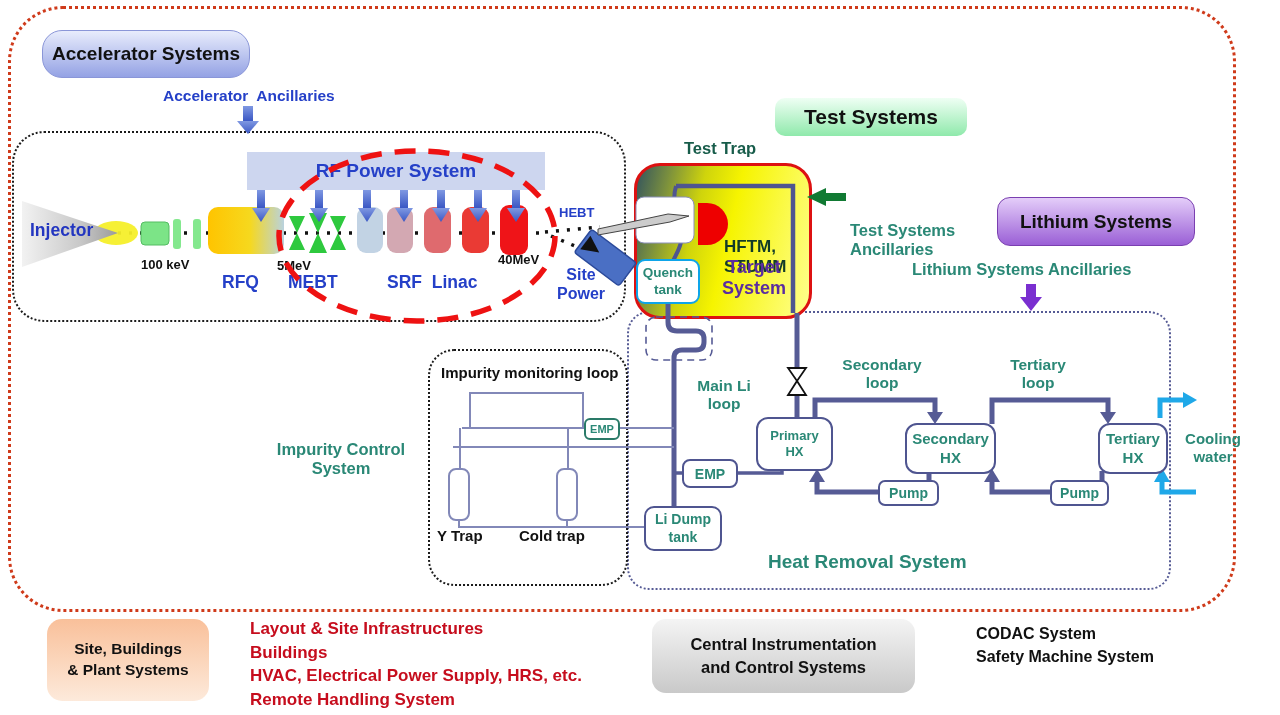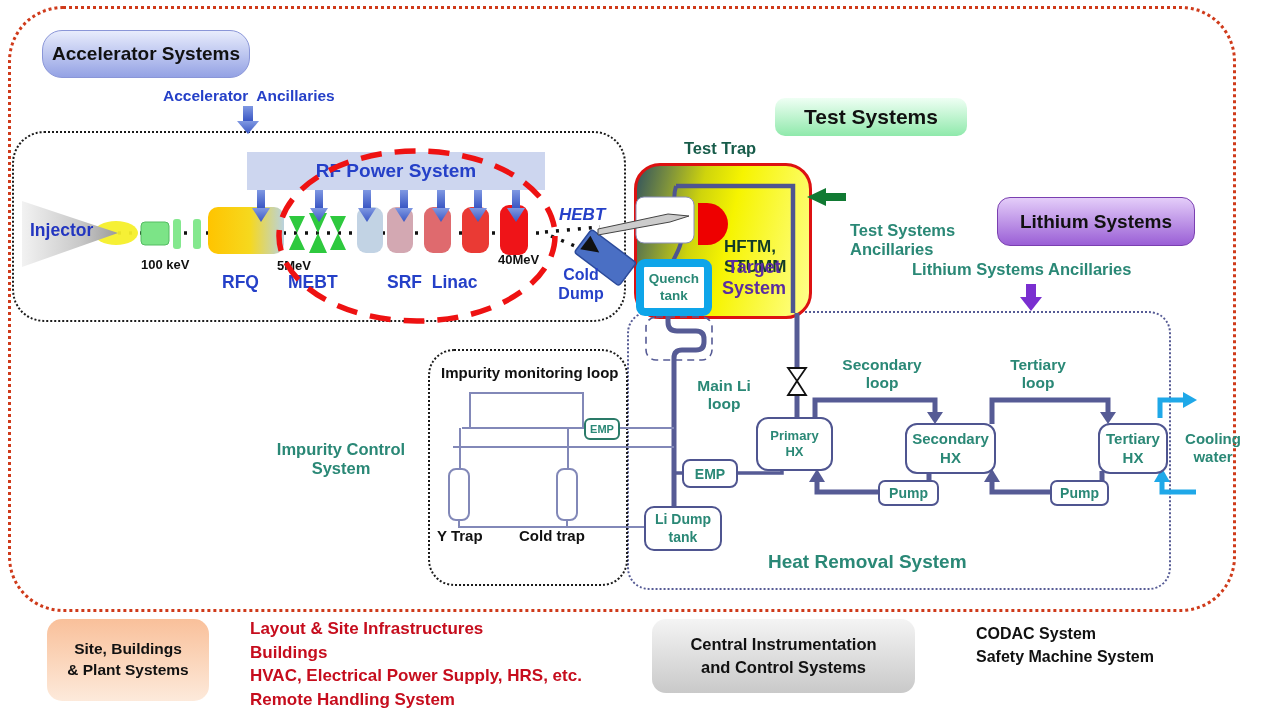--- a/index.html
+++ b/index.html
@@ -198,36 +198,36 @@
   </div>
   <div class="lbl blue" style="left:163px;top:87px;font-size:15.5px;z-index:6;">Accelerator  Ancillaries</div>
 
   <div class="lbl" style="left:30px;top:220px;font-size:17.5px;color:#2336c0;z-index:6;">Injector</div>
   <div class="lbl" style="left:141px;top:257px;font-size:13px;color:#111;z-index:6;">100 keV</div>
   <div class="lbl blue" style="left:222px;top:272px;font-size:17.5px;z-index:4;">RFQ</div>
   <div class="lbl" style="left:277px;top:258px;font-size:13px;color:#111;z-index:4;">5MeV</div>
   <div class="lbl blue" style="left:288px;top:272px;font-size:17.5px;z-index:4;">MEBT</div>
   <div class="lbl blue" style="left:387px;top:272px;font-size:17.5px;z-index:4;">SRF  Linac</div>
   <div class="lbl" style="left:498px;top:252px;font-size:13px;color:#111;z-index:4;">40MeV</div>
-  <div class="lbl blue" style="left:559px;top:205px;font-size:17px;z-index:6;font-style:italic;">HEBT</div>
+  <div class="lbl blue" style="left:559px;top:205px;font-size:13px;z-index:6;">HEBT</div>
   <div class="lbl ctr blue" style="left:548px;top:266px;width:66px;font-size:16px;z-index:6;">
-    <div>Cold</div>
-      <div>Dump</div>
+    <div>Site</div>
+      <div>Power</div>
   </div>
 
   <div class="abs" style="left:775px;top:98px;width:192px;height:38px;border-radius:10px;z-index:6;
               background:linear-gradient(#effff4,#8fe9ab);
               display:flex;align-items:center;justify-content:center;">
     <span style="font-size:21px;color:#111;">Test Systems</span>
   </div>
   <div class="lbl" style="left:684px;top:139px;font-size:16.5px;color:#175c4a;z-index:6;">Test Trap</div>
   <div class="lbl" style="left:724px;top:197px;font-size:17px;color:#123c28;z-index:6;">
     <div>HFTM,</div><div>STUMM</div>
   </div>
-  <div class="box" style="left:636px;top:259px;width:60px;height:41px;border:8px solid #0ea5e9;border-radius:9px;
+  <div class="box" style="left:636px;top:259px;width:60px;height:41px;border:2px solid #0ea5e9;border-radius:9px;
               font-size:13.5px;z-index:6;line-height:1.2;">
     <div>Quench</div>
       <div>tank</div>
   </div>
   <div class="lbl ctr" style="left:706px;top:257px;width:96px;font-size:18px;color:#5b2da0;z-index:6;">
     <div>Target</div>
       <div>System</div>
   </div>
   <div class="lbl teal" style="left:850px;top:182px;font-size:16.5px;z-index:6;">
     <div>Test Systems</div><div>Ancillaries</div>

